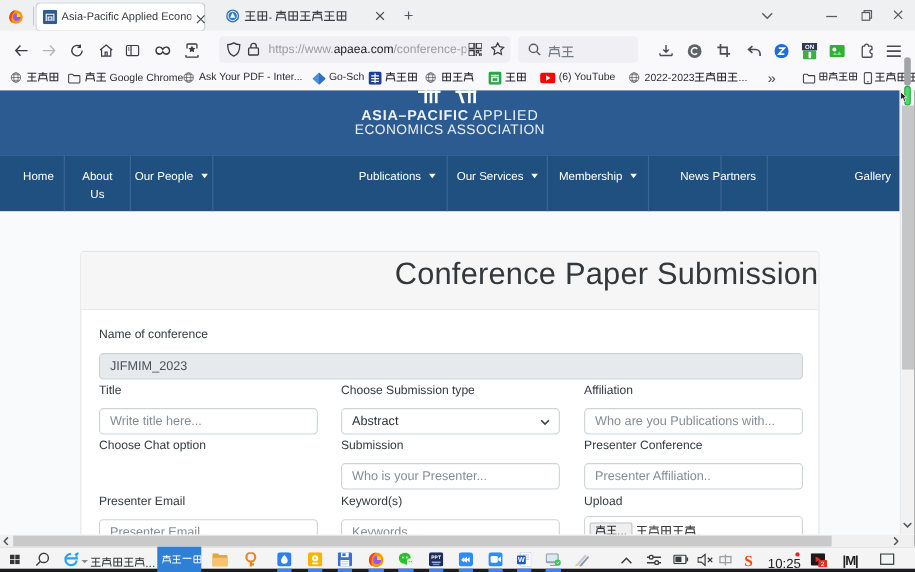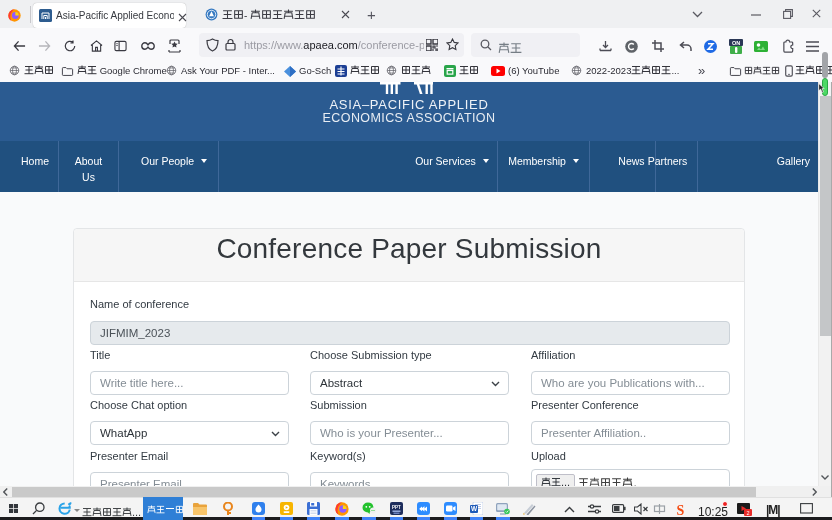--- a/index.html
+++ b/index.html
@@ -23,26 +23,26 @@
   .urltxt b{color:#1b1b21;font-weight:normal}
   
   .bk{position:absolute;top:65px;font-size:9.5px;color:#2b2b33;white-space:nowrap}
   
   #page{left:0;top:82px;width:818px;height:404px;background:#f9fafb;overflow:hidden}
   #hdr{position:absolute;left:0;top:0;width:818px;height:59px;background:#2b5b91}
   #nav{position:absolute;left:0;top:59px;width:818px;height:51px;background:#20507f}
   .nitem .car{display:inline-block;width:0;height:0;border-left:3.5px solid transparent;border-right:3.5px solid transparent;border-top:4px solid #fff;margin-left:4px;vertical-align:2px}
   .nitem{position:absolute;top:0;height:51px;border-right:1px solid #3f6899;box-sizing:border-box;color:#fff;font-size:10.5px;padding-top:12px;text-align:center;line-height:16px}
   #logo1{position:absolute;left:0;top:15px;width:818px;text-align:center;color:#eef2f7;font-size:13px;letter-spacing:0.7px}
-  #logo1 b{font-weight:normal}
+  #logo1 b{font-weight:bold}
   #logo2{position:absolute;left:0;top:29px;width:818px;text-align:center;color:#e8edf3;font-size:12.5px;letter-spacing:0.4px}
   
   #card{position:absolute;left:73px;top:146px;width:670px;height:280px;background:#fff;border:1px solid #e3e5e7;border-radius:4px}
   #cardhdr{position:absolute;left:0;top:0;width:670px;height:52px;background:#f6f6f6;border-bottom:1px solid #e6e6e6;border-radius:4px 4px 0 0}
-  #cardhdr div{margin-top:4px;text-align:center;font-size:28px;color:#33383d;letter-spacing:0.2px}
+  #cardhdr div{margin-top:4px;text-align:right;font-size:28px;color:#33383d;letter-spacing:0.2px}
   .lbl{position:absolute;font-size:11px;color:#323a42}
   .inp{position:absolute;width:199px;height:24px;background:#fff;border:1px solid #ccd3d9;border-radius:4px;box-sizing:border-box;font-size:11.5px;color:#848d95;line-height:22px;padding-left:9px;overflow:hidden;white-space:nowrap}
   .sel{color:#2c3238}
   
   #vsb{left:818px;top:82px;width:14px;height:404px;background:#f2f2f2;border-left:1px solid #e8e8e8;border-right:1px solid #a9a9a9;box-sizing:border-box}
   #vthumb{left:820px;top:96px;width:11px;height:240px;background:#c4c6c8}
   #hsb{left:0;top:486px;width:832px;height:11px;background:#f0f0f0;border-right:1px solid #a9a9a9;box-sizing:border-box}
   #hthumb{left:12px;top:487px;width:744px;height:10px;background:#c9c9c9}
   
   #pillgrey{left:822px;top:52px;width:6px;height:26px;background:#a2a4a8;border-radius:3px}
@@ -346,21 +346,22 @@
         <rect x="45.5" y="0" width="2.4" height="12"></rect>
         <rect x="50.3" y="0" width="2.4" height="12"></rect>
       </g>
     </svg>
     <div id="logo1"><b>ASIA–PACIFIC</b> APPLIED</div>
     <div id="logo2">ECONOMICS ASSOCIATION</div>
   </div>
   <div id="nav">
     <div class="nitem" style="left:0;width:59px;padding-left:12px">Home</div>
     <div class="nitem" style="left:59px;width:60px">About<br>Us</div>
-    <div class="nitem" style="left:130px;width:89px">Our People <span class="car"></span></div>
+    <div class="nitem" style="left:118px;width:76px">Our People <span class="car"></span></div>
+    <div class="nitem" style="left:316px;width:91px">Publications <span class="car"></span></div>
     <div class="nitem" style="left:407px;width:91px">Our Services <span class="car"></span></div>
     <div class="nitem" style="left:498px;width:92px">Membership <span class="car"></span></div>
     <div class="nitem" style="left:608px;width:48px">News</div>
     <div class="nitem" style="left:638px;width:60px">Partners</div>
     <div class="nitem" style="left:769px;width:49px;border-right:none">Gallery</div>
   </div>
   <div id="card">
     <div id="cardhdr">
         <div>Conference Paper Submission</div>
       </div>
@@ -368,23 +369,20 @@
     <div class="inp" style="left:16px;top:92px;width:640px;background:#e6eaed;color:#4b5258">JIFMIM_2023</div>
     <div class="lbl" style="left:16px;top:120px">Title</div>
     <div class="inp" style="left:16px;top:142px">Write title here...</div>
     <div class="lbl" style="left:236px;top:120px">Choose Submission type</div>
     <div class="inp sel" style="left:236px;top:142px">Abstract<svg style="position:absolute;right:8px;top:9px" width="9" height="6" viewBox="0 0 9 6">
           <path d="M1 1 L4.5 4.5 L8 1" stroke="#3c4248" stroke-width="1.4" fill="none"></path>
         </svg></div>
     <div class="lbl" style="left:457px;top:120px">Affiliation</div>
     <div class="inp" style="left:457px;top:142px">Who are you Publications with...</div>
     <div class="lbl" style="left:16px;top:170px">Choose Chat option</div>
-    <div class="inp sel" style="left:16px;top:192px">WhatApp<svg style="position:absolute;right:8px;top:9px" width="9" height="6" viewBox="0 0 9 6">
-          <path d="M1 1 L4.5 4.5 L8 1" stroke="#3c4248" stroke-width="1.4" fill="none"></path>
-        </svg></div>
     <div class="lbl" style="left:236px;top:170px">Submission</div>
     <div class="inp" style="left:236px;top:192px">Who is your Presenter...</div>
     <div class="lbl" style="left:457px;top:170px">Presenter Conference</div>
     <div class="inp" style="left:457px;top:192px">Presenter Affiliation..</div>
     <div class="lbl" style="left:16px;top:221px">Presenter Email</div>
     <div class="inp" style="left:16px;top:243px">Presenter Email..</div>
     <div class="lbl" style="left:236px;top:221px">Keyword(s)</div>
     <div class="inp" style="left:236px;top:243px">Keywords...</div>
     <div class="lbl" style="left:457px;top:221px">Upload</div>
     <div class="inp" style="left:457px;top:240px;height:30px;padding-left:4px;line-height:26px">

